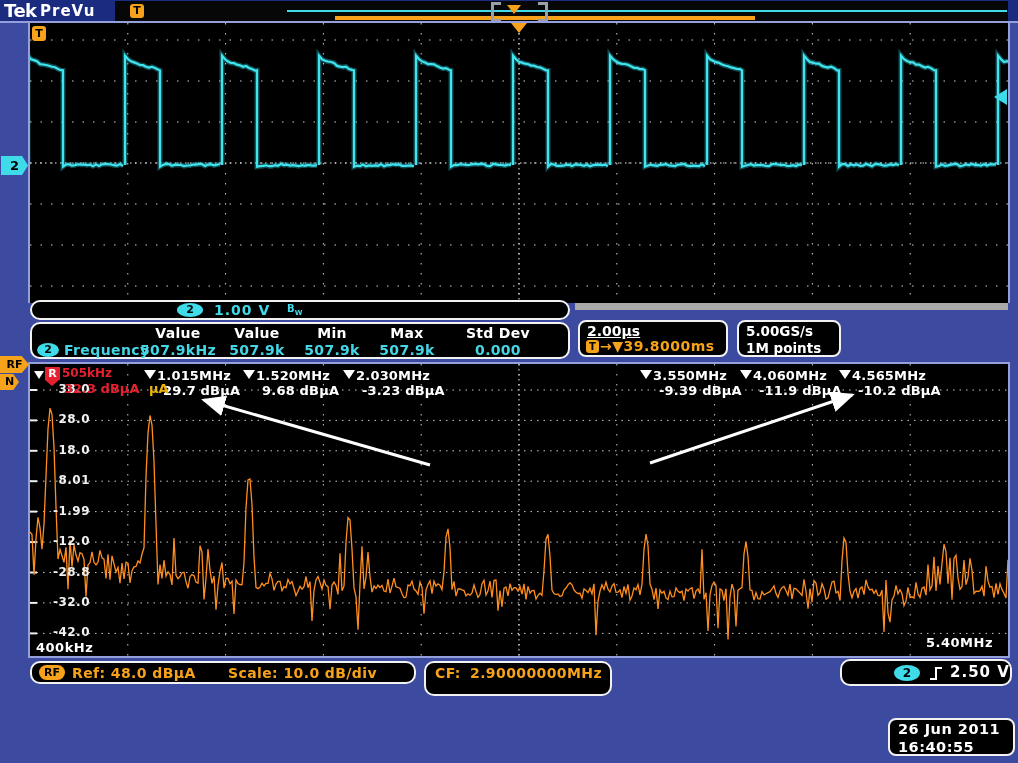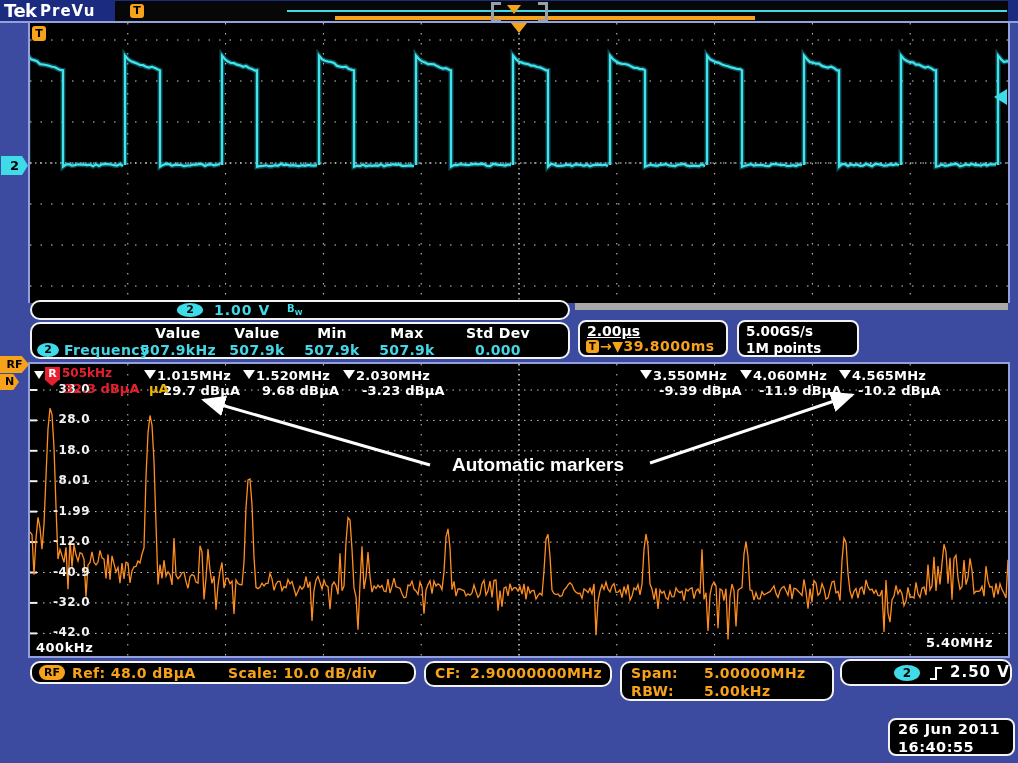--- a/index.html
+++ b/index.html
@@ -45,21 +45,21 @@
   .meas-box{left:30px;top:322px;width:540px;height:37px;}
   .mh{position:absolute;top:1px;width:80px;text-align:center;color:#fff;font-weight:700;font-size:14px;letter-spacing:0.3px;}
   .mv{position:absolute;top:18px;width:80px;text-align:center;color:#45d6e6;font-weight:700;font-size:14px;letter-spacing:0.3px;}
   .meas-box .badge2{position:absolute;left:5px;top:19px;width:22px;height:14px;font-size:11px;line-height:14px;}
   .mname{position:absolute;left:32px;top:18px;color:#45d6e6;font-weight:700;font-size:14px;letter-spacing:0.4px;}
   .tb-box{left:578px;top:320px;width:150px;height:37px;border-radius:8px;}
   .tb1{position:absolute;left:7px;top:1px;color:#fff;font-weight:700;font-size:14px;text-decoration:underline;}
   .tb-t{position:absolute;left:6px;top:18px;width:13px;height:13px;background:#f6a21a;border-radius:3px;
      color:#000;font-size:10px;font-weight:700;text-align:center;line-height:13px;}
   .tb2{position:absolute;left:20px;top:16px;color:#f6a21a;font-weight:700;font-size:14px;letter-spacing:0.5px;}
-  .acq-box{left:737px;top:320px;width:122px;height:37px;border-radius:8px;}
+  .acq-box{left:737px;top:320px;width:104px;height:37px;border-radius:8px;}
   .aq1{position:absolute;left:7px;top:1px;color:#fff;font-weight:700;font-size:13.5px;}
   .aq2{position:absolute;left:7px;top:18px;color:#fff;font-weight:700;font-size:13.5px;}
   
   .rf-badge{position:absolute;left:0;top:356px;width:29px;height:17px;background:#f6a21a;
      clip-path:polygon(0 0,75% 0,100% 50%,75% 100%,0 100%);color:#000;font-weight:700;font-size:11px;
      text-align:center;line-height:17px;z-index:4;}
   .n-badge{position:absolute;left:0;top:374px;width:19px;height:16px;background:#f6a21a;
      clip-path:polygon(0 0,70% 0,100% 50%,70% 100%,0 100%);color:#000;font-weight:700;font-size:11px;
      text-align:center;line-height:16px;z-index:4;}
   
@@ -83,21 +83,21 @@
   .refu{position:absolute;left:119px;top:17px;color:#eab308;font-weight:700;font-size:13px;}
   .xlab{position:absolute;color:#fff;font-weight:700;font-size:13px;letter-spacing:0.5px;}
   .anno{position:absolute;left:368px;top:90px;width:280px;text-align:center;color:#fff;
      font-family:"Liberation Sans", sans-serif;font-weight:700;font-size:19px;z-index:8;}
   #anno-arrows{position:absolute;left:0;top:0;z-index:7;}
   
   .rfset-box{left:30px;top:661px;width:386px;height:23px;}
   .rfoval{position:absolute;left:7px;top:2px;width:26px;height:15px;background:#f6a21a;border-radius:8px;
      color:#000;font-weight:700;font-size:11px;text-align:center;line-height:15px;}
   .otext{color:#f6a21a;font-weight:700;font-size:14px;letter-spacing:0.4px;position:absolute;}
-  .cf-box{left:424px;top:661px;width:188px;height:26px;text-align:right;}
+  .cf-box{left:424px;top:661px;width:188px;height:35px;text-align:right;}
   .span-box{left:620px;top:661px;width:214px;height:40px;}
   .trig-box{left:840px;top:659px;width:172px;height:27px;}
   .trig-box .badge2{position:absolute;left:52px;top:4px;width:26px;height:16px;font-size:12px;line-height:16px;}
   .trig-level{position:absolute;left:108px;top:2px;color:#fff;font-weight:700;font-size:15px;letter-spacing:1px;text-align:center;}
   .dt-box{left:888px;top:718px;width:127px;height:38px;border-radius:8px;}
   .dt1{position:absolute;left:8px;top:1px;color:#fff;font-weight:700;font-size:14.5px;letter-spacing:0.5px;}
   .dt2{position:absolute;left:8px;top:19px;color:#fff;font-weight:700;font-size:14.5px;letter-spacing:0.5px;}
 </style>
 </head>
 <body>
@@ -214,21 +214,21 @@
           <line x1="489" y1="0" x2="489" y2="292" stroke="#e8e8e8" stroke-width="1" stroke-dasharray="1.5 3.5"></line>
      <polyline points="0,168.0 2,170.5 4,210.7 6,174.4 8,153.4 10,163.9 12,185.3 14,160.1 16,112.2 18,64.9 20,44.3 22,50.5 24,83.4 26,143.2 28,195.0 30,185.5 32,191.8 34,198.4 36,183.4 38,225.1 40,176.0 42,202.6 44,181.0 46,190.8 48,197.1 50,188.7 52,189.7 54,195.3 56,232.6 58,200.9 60,198.7 62,187.9 64,198.3 66,200.9 68,198.1 70,186.3 72,193.9 74,195.1 76,214.4 78,190.2 80,215.6 82,191.8 84,199.9 86,208.0 88,203.5 90,219.2 92,199.0 94,215.0 96,198.2 98,199.1 100,218.9 102,206.8 104,202.9 106,202.4 108,197.0 110,199.0 112,190.0 114,183.8 116,112.9 118,68.9 120,51.5 122,61.0 124,97.2 126,160.2 128,220.4 130,200.6 132,214.4 134,196.2 136,212.1 138,207.7 140,210.6 142,221.0 144,174.0 146,211.3 148,214.7 150,212.5 152,208.7 154,208.2 156,217.6 158,224.2 160,212.6 162,210.6 164,211.6 166,218.1 168,219.2 170,181.7 172,187.9 174,235.5 176,214.2 178,185.1 180,206.2 182,219.3 184,212.1 186,245.8 188,221.3 190,207.5 192,198.5 194,224.0 196,214.3 198,214.4 200,219.7 202,217.2 204,249.9 206,215.9 208,219.5 210,220.5 212,220.8 214,198.2 216,143.7 218,116.0 220,115.0 222,140.8 224,193.4 226,223.3 228,224.6 230,223.1 232,219.3 234,222.0 236,219.4 238,219.3 240,209.2 242,214.8 244,226.4 246,220.1 248,217.3 250,217.3 252,226.5 254,222.7 256,223.7 258,215.5 260,219.9 262,217.5 264,224.5 266,231.6 268,227.3 270,222.3 272,225.2 274,222.7 276,212.5 278,223.7 280,217.6 282,256.9 284,226.4 286,215.9 288,212.5 290,218.4 292,225.1 294,216.0 296,221.4 298,222.7 300,245.2 302,221.3 304,218.1 306,221.5 308,230.4 310,189.3 312,226.8 314,222.2 316,178.2 318,153.7 320,156.0 322,185.1 324,223.9 326,232.9 328,265.6 330,219.8 332,182.3 334,224.9 336,212.8 338,188.1 340,212.8 342,228.1 344,222.1 346,224.5 348,221.2 350,223.5 352,221.4 354,227.0 356,227.7 358,215.2 360,229.0 362,222.1 364,214.2 366,222.7 368,223.5 370,224.3 372,229.7 374,233.8 376,233.1 378,221.1 380,221.7 382,217.2 384,225.1 386,226.9 388,230.3 390,218.1 392,223.5 394,249.7 396,226.1 398,220.6 400,216.8 402,229.6 404,217.2 406,222.0 408,219.9 410,221.2 412,225.6 414,207.9 416,173.0 418,164.9 420,183.6 422,225.7 424,217.3 426,232.2 428,225.0 430,224.9 432,225.8 434,226.6 436,231.9 438,229.9 440,231.2 442,229.0 444,221.0 446,227.6 448,233.4 450,230.5 452,219.9 454,216.2 456,231.0 458,226.9 460,217.1 462,233.3 464,216.4 466,216.0 468,246.8 470,226.5 472,242.8 474,224.2 476,223.0 478,231.9 480,219.7 482,226.3 484,223.6 486,223.9 488,227.1 490,222.4 492,230.1 494,219.8 496,235.3 498,222.4 500,229.2 502,226.6 504,226.5 506,235.0 508,231.4 510,229.2 512,231.3 514,206.8 516,175.2 518,170.3 520,192.3 522,226.1 524,229.6 526,230.6 528,230.0 530,232.5 532,231.7 534,226.0 536,224.0 538,220.8 540,218.7 542,220.8 544,225.8 546,228.2 548,229.5 550,229.3 552,234.3 554,224.8 556,226.4 558,228.5 560,224.3 562,229.8 564,219.8 566,271.1 568,237.2 570,227.0 572,220.9 574,225.4 576,218.2 578,225.1 580,227.9 582,222.1 584,219.7 586,228.4 588,228.2 590,225.9 592,233.7 594,222.5 596,229.3 598,220.5 600,236.2 602,232.0 604,223.9 606,225.8 608,220.6 610,230.8 612,220.1 614,185.5 616,170.2 618,181.7 620,220.0 622,225.3 624,235.7 626,224.1 628,245.0 630,226.0 632,229.3 634,227.3 636,233.9 638,235.5 640,227.2 642,232.9 644,232.7 646,224.0 648,227.3 650,228.6 652,227.2 654,236.6 656,225.1 658,227.1 660,224.7 662,223.8 664,234.6 666,227.0 668,224.9 670,229.8 672,185.3 674,235.4 676,228.8 678,267.0 680,230.9 682,221.4 684,218.1 686,221.8 688,264.2 690,225.0 692,226.3 694,236.5 696,224.7 698,275.5 700,232.8 702,220.1 704,226.6 706,262.5 708,226.2 710,224.7 712,223.4 714,189.8 716,177.8 718,192.6 720,225.9 722,226.6 724,236.1 726,228.8 728,234.6 730,235.0 732,227.6 734,230.8 736,229.7 738,228.6 740,227.7 742,225.0 744,221.9 746,229.4 748,233.5 750,226.7 752,223.7 754,222.4 756,226.7 758,231.2 760,220.0 762,235.2 764,224.4 766,224.9 768,227.0 770,229.1 772,231.4 774,215.4 776,227.5 778,244.8 780,224.6 782,238.1 784,216.7 786,219.1 788,231.3 790,229.0 792,219.8 794,224.9 796,235.2 798,233.9 800,225.9 802,217.9 804,217.1 806,228.8 808,227.4 810,236.5 812,196.6 814,174.1 816,178.5 818,209.6 820,227.2 822,233.8 824,227.4 826,224.5 828,234.2 830,224.7 832,222.9 834,230.7 836,215.9 838,222.9 840,226.0 842,225.1 844,229.3 846,226.2 848,231.4 850,231.8 852,226.1 854,267.9 856,216.0 858,248.9 860,258.1 862,235.9 864,232.1 866,221.3 868,229.8 870,225.8 872,229.8 874,241.7 876,236.8 878,223.3 880,233.4 882,232.8 884,234.1 886,218.4 888,229.7 890,233.4 892,224.2 894,223.1 896,231.1 898,200.5 900,225.9 902,221.8 904,192.9 906,226.9 908,202.0 910,220.4 912,199.4 914,180.2 916,187.9 918,219.6 920,193.8 922,235.8 924,194.5 926,191.2 928,214.0 930,225.3 932,222.6 934,196.1 936,220.6 938,213.3 940,194.3 942,206.3 944,229.4 946,227.2 948,227.5 950,226.7 952,222.4 954,232.1 956,202.2 958,217.2 960,223.2 962,222.5 964,233.7 966,219.3 968,230.3 970,219.8 972,225.6 974,229.4 976,233.9 978,195.7 " fill="none" stroke="#ff8e1e" stroke-width="1.3"></polyline>
         </svg></div>
     <div id="db-labels">
         <div class="dbl" style="top:18px">38.0</div>
         <div class="dbl" style="top:48px">28.0</div>
         <div class="dbl" style="top:79px">18.0</div>
         <div class="dbl" style="top:109px">8.01</div>
         <div class="dbl" style="top:140px">-1.99</div>
         <div class="dbl" style="top:170px">-12.0</div>
-        <div class="dbl" style="top:201px">-40.9</div>
+        <div class="dbl" style="top:201px">-28.8</div>
         <div class="dbl" style="top:231px">-32.0</div>
         <div class="dbl" style="top:261px">-42.0</div>
       </div>
 
     <div style="position:absolute;left:0;top:0;width:180px;height:36px;z-index:6;">
       <span class="refmark-tri"></span>
       <span class="refflag">R</span>
       <span class="reff">505kHz</span>
       <span class="refa">32.3 dBµA</span>
       <span class="refu">µA</span>
@@ -271,37 +271,30 @@
 
     <svg id="anno-arrows" width="978" height="292">
       <defs>
         <marker id="ah" markerWidth="9" markerHeight="8" refX="7" refY="3.5" orient="auto">
           <path d="M0,0 L8,3.5 L0,7 z" fill="#ffffff"></path>
         </marker>
       </defs>
       <line x1="400" y1="101" x2="174" y2="36" stroke="#fff" stroke-width="3" marker-end="url(#ah)"></line>
       <line x1="620" y1="99" x2="822" y2="31" stroke="#fff" stroke-width="3" marker-end="url(#ah)"></line>
     </svg>
-    <div class="anno">Automatic markers</div>
   </div>
 
   <div class="rbox rfset-box">
     <span class="rfoval">RF</span>
     <span class="otext" style="left:40px;top:2px;">Ref: 48.0 dBµA</span>
     <span class="otext" style="left:196px;top:2px;">Scale: 10.0 dB/div</span>
   </div>
   <div class="rbox cf-box">
     <span class="otext" style="left:9px;top:2px;">CF:</span>
     <span class="otext" style="left:44px;top:2px;">2.90000000MHz</span>
-  </div>
-  <div class="rbox span-box">
-    <span class="otext" style="left:9px;top:2px;">Span:</span>
-    <span class="otext" style="left:82px;top:2px;">5.00000MHz</span>
-    <span class="otext" style="left:9px;top:20px;">RBW:</span>
-    <span class="otext" style="left:82px;top:20px;">5.00kHz</span>
   </div>
   <div class="rbox trig-box">
     <span class="badge2">2</span>
     <svg width="16" height="17" style="position:absolute;left:86px;top:4px;">
       <polyline points="2,14 8,14 8,3 14,3" fill="none" stroke="#fff" stroke-width="2"></polyline>
     </svg>
     <span class="trig-level">2.50 V</span>
   </div>
 
   <div class="rbox dt-box">

